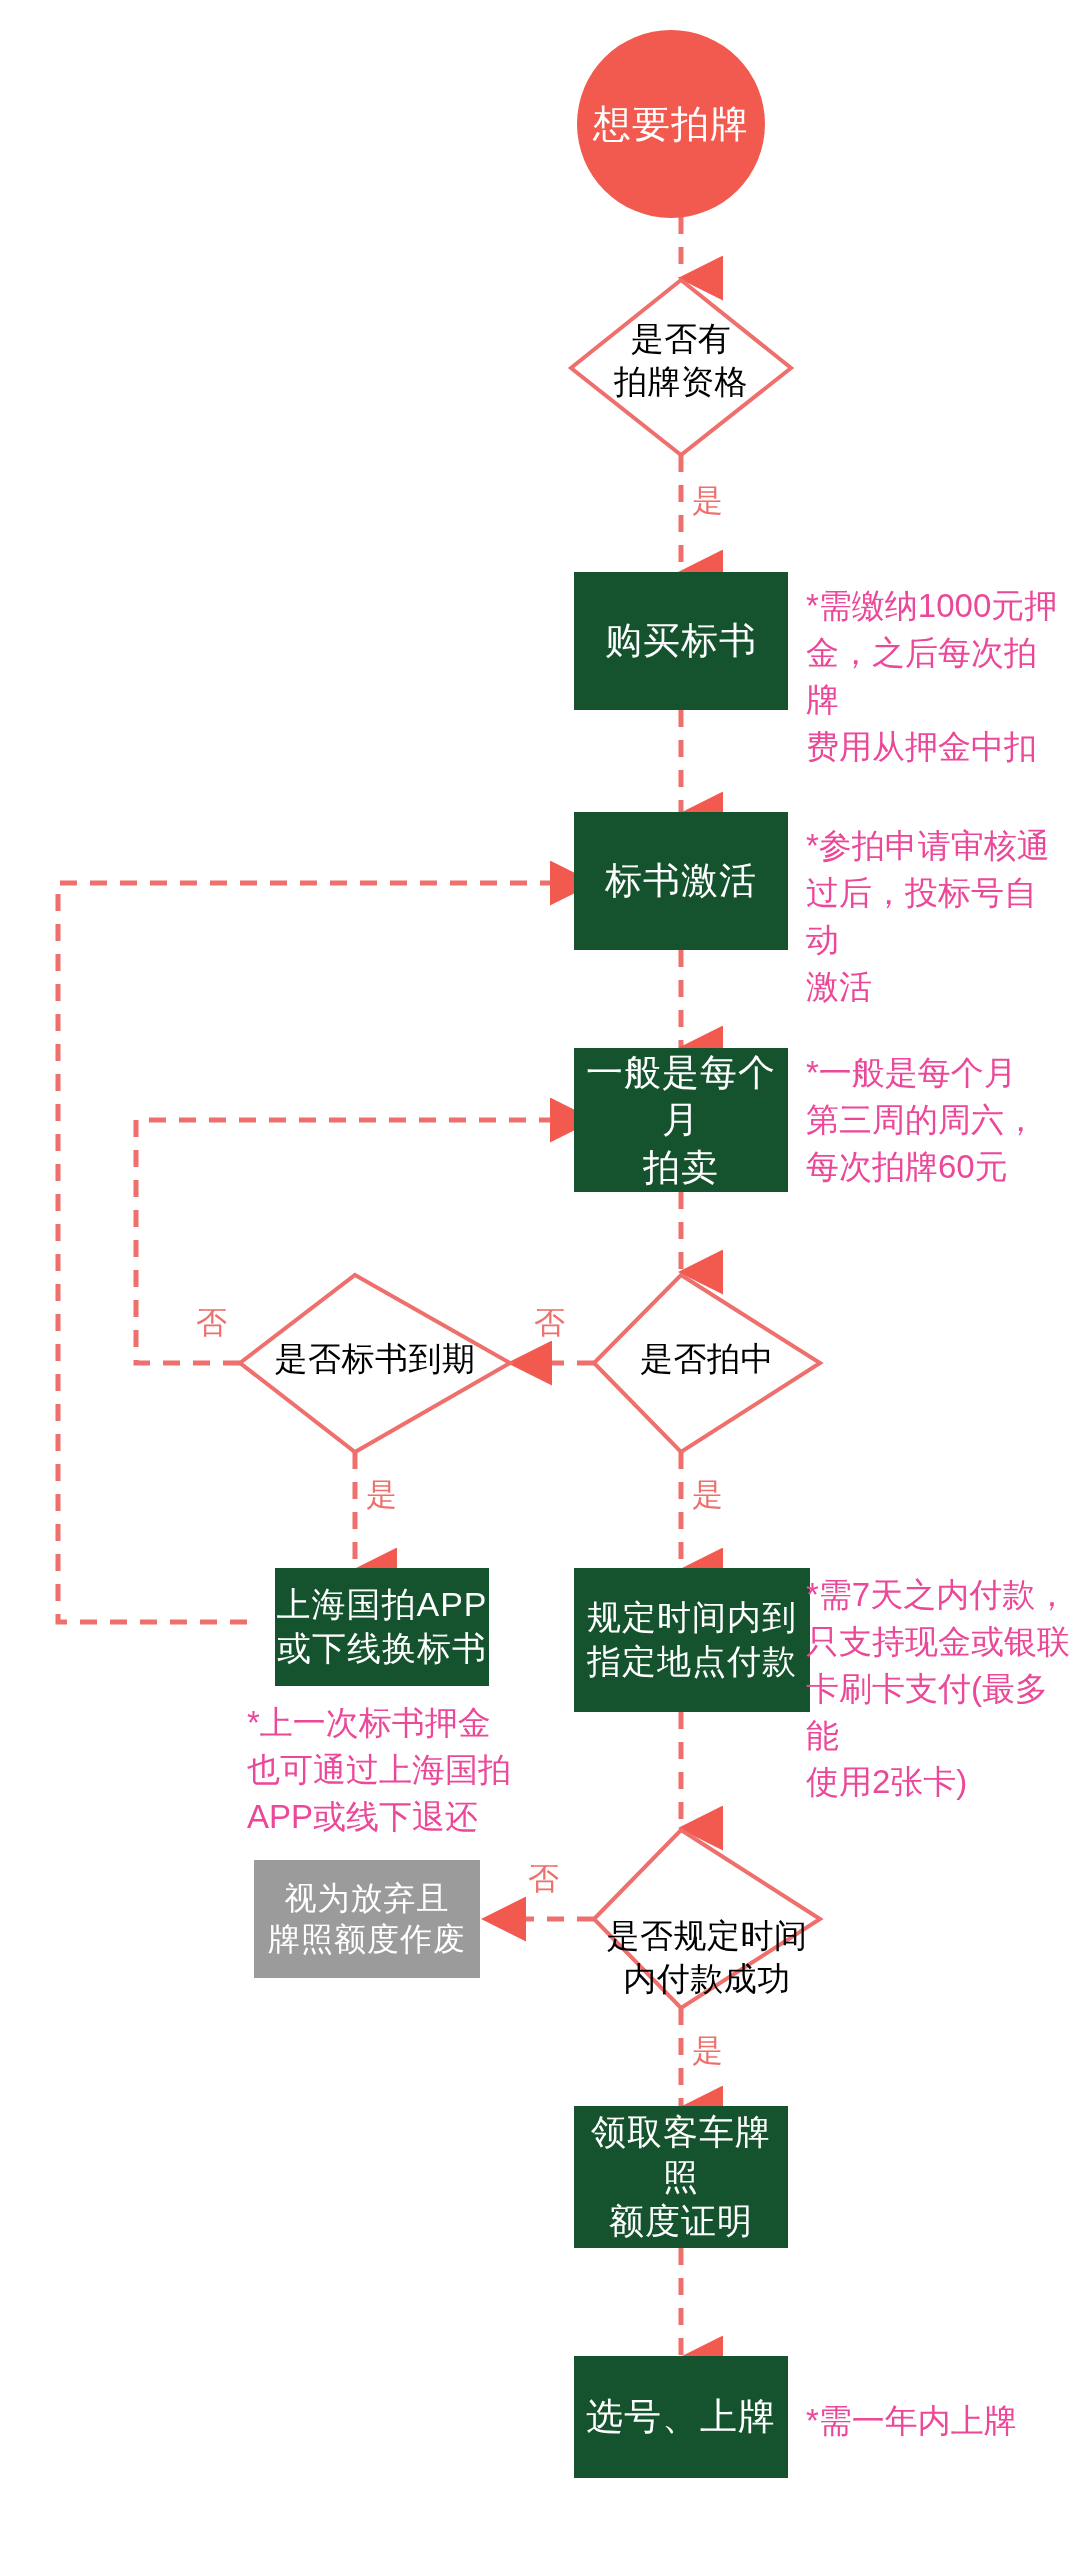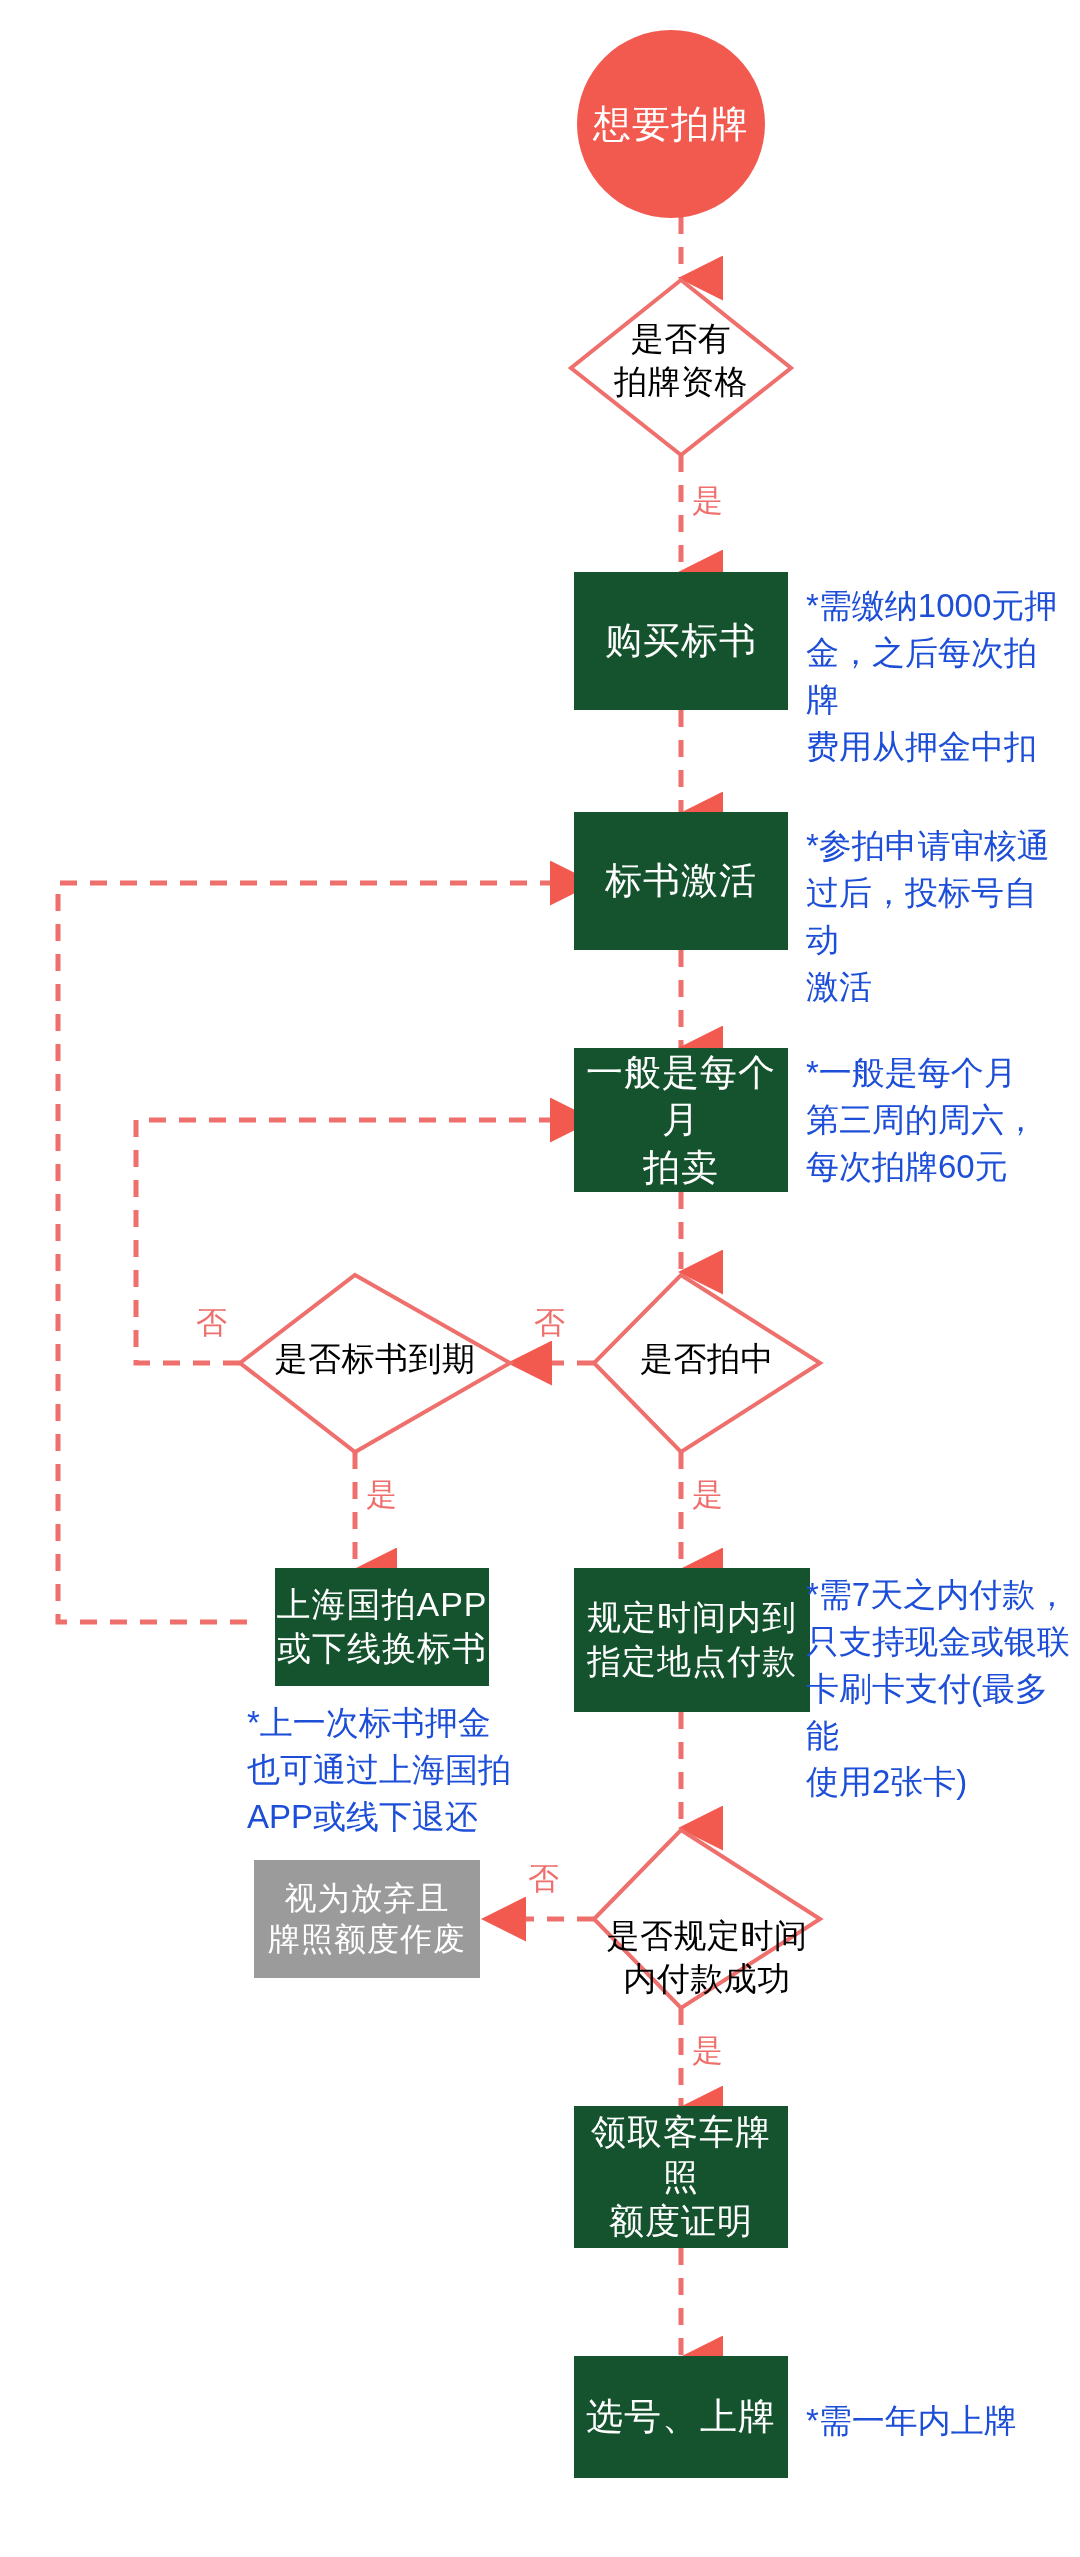--- a/index.html
+++ b/index.html
@@ -58,21 +58,21 @@
     line-height: 1.3;
     text-align: center;
     letter-spacing: 0.5px;
     display: flex;
     align-items: flex-start;
     justify-content: center;
     pointer-events: none;
   }
   .note {
     position: absolute;
-    color: #1d4ed8;
+    color: #ec4899;
     font-size: 33px;
     line-height: 1.42;
     letter-spacing: 0px;
     white-space: pre-line;
   }
   .edge-label {
     position: absolute;
     color: #EE6F6B;
     font-size: 31px;
     letter-spacing: 0px;

